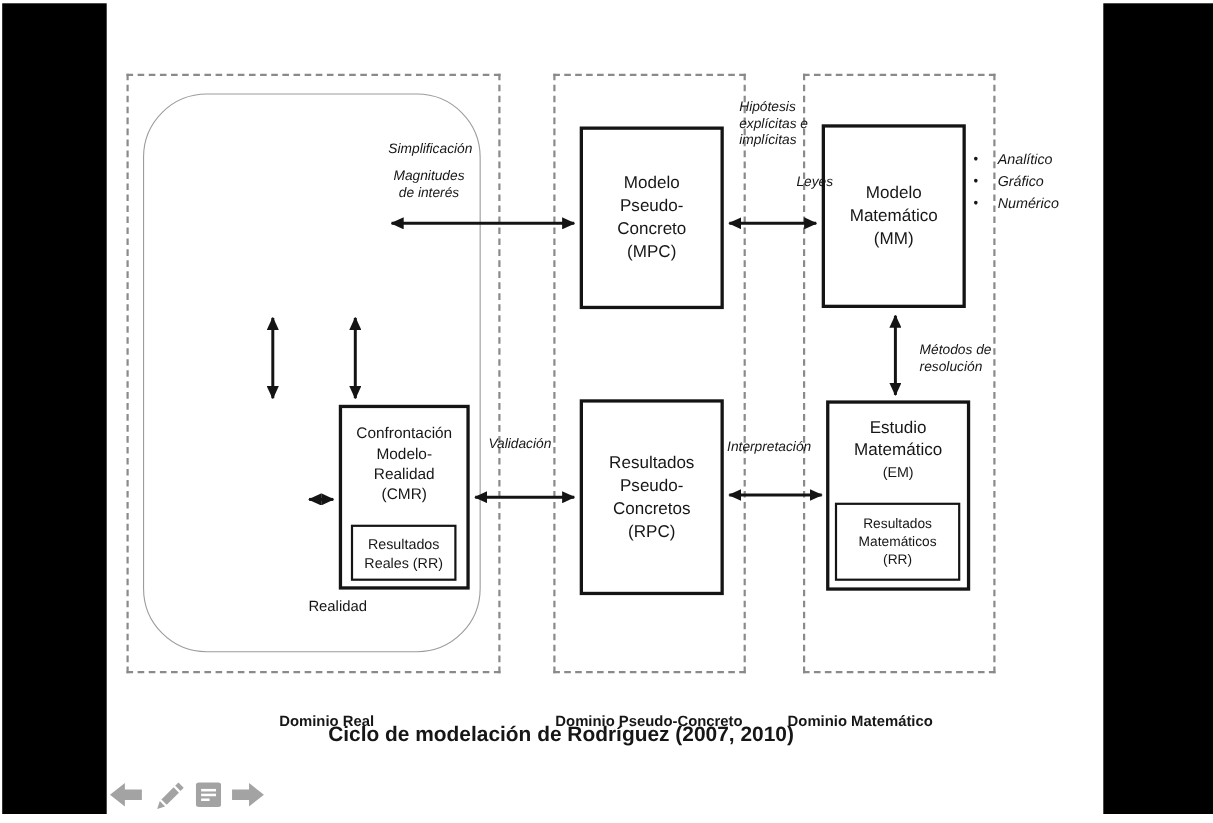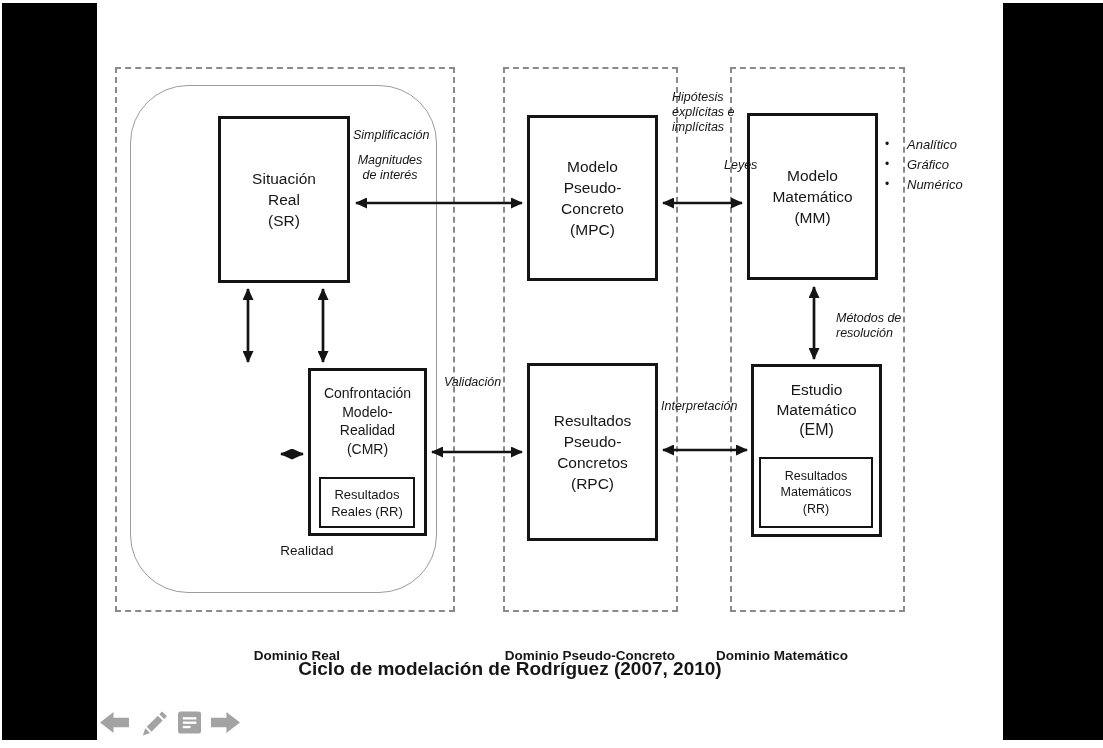--- a/index.html
+++ b/index.html
@@ -33,36 +33,36 @@
   }
   .box-sr  { left:218px; top:116px; width:132px; height:167px; }
   .box-mpc { left:527px; top:115px; width:131px; height:166px; }
   .box-mm  { left:747px; top:113px; width:131px; height:167px; }
   .box-gp  { left:144px; top:368px; width:132px; height:172px; }
   .box-rpc { left:527px; top:363px; width:131px; height:178px; }
   .box-cmr { left:308px; top:368px; width:119px; height:168px;
              justify-content:flex-start; padding-top:13px; font-size:14px; line-height:18.5px; }
   .box-em  { left:751px; top:364px; width:131px; height:173px;
              justify-content:flex-start; padding-top:13px; font-size:15.5px; line-height:20px; }
-  .box-em .small-line { font-size:16px; }
+  .box-em .small-line { font-size:13px; }
   .nested {
     position:absolute; border:2.6px solid #141414; background:#fff;
     display:flex; flex-direction:column; align-items:center; justify-content:center;
     text-align:center;
   }
   .box-rr-real { left:319px; top:477px; width:96px; height:51px; font-size:13px; line-height:17px; }
   .box-rr-mat  { left:759px; top:457px; width:114px; height:71px; font-size:12.5px; line-height:16.5px; }
 
   
   .alabel { position:absolute; font-style:italic; font-size:12.5px; line-height:15px; white-space:nowrap; }
   .lab-simplificacion { left:353px; top:128px; }
   .lab-magnitudes     { left:352px; top:153px; width:76px; text-align:center; white-space:normal; }
   .lab-hipotesis      { left:672px; top:90px;  }
   .lab-leyes          { left:684px; top:158px;margin-left:40px; }
-  .lab-validacion     { left:444px; top:375px; }
+  .lab-validacion     { left:444px; top:396px; }
   .lab-interpretacion { left:661px; top:399px; }
   .lab-metodos        { left:836px; top:311px; }
   .lab-realidad { position:absolute; left:232px; top:543px; width:150px; text-align:center;
                   font-size:13.5px; font-style:normal; }
 
   
   .bullets { position:absolute; left:885px; top:134px; }
   .bullet-row { display:flex; align-items:center; height:20px; font-size:13px; }
   .bullet-dot { width:9px; margin-right:13px; font-size:12px; font-style:normal; }
   .bullet-text { font-style:italic; }
@@ -106,25 +106,20 @@
     <line x1="356" y1="203" x2="522" y2="203" marker-start="url(#ah)" marker-end="url(#ah)"></line>
     <line x1="663" y1="203" x2="742" y2="203" marker-start="url(#ah)" marker-end="url(#ah)"></line>
     <line x1="248" y1="289" x2="248" y2="362" marker-start="url(#ah)" marker-end="url(#ah)"></line>
     <line x1="323" y1="289" x2="323" y2="362" marker-start="url(#ah)" marker-end="url(#ah)"></line>
     <line x1="281" y1="454" x2="303" y2="454" marker-start="url(#ah)" marker-end="url(#ah)"></line>
     <line x1="432" y1="452" x2="522" y2="452" marker-start="url(#ah)" marker-end="url(#ah)"></line>
     <line x1="663" y1="450" x2="747" y2="450" marker-start="url(#ah)" marker-end="url(#ah)"></line>
     <line x1="814" y1="287" x2="814" y2="359" marker-start="url(#ah)" marker-end="url(#ah)"></line>
   </svg>
 
-  <div class="dbox box-sr">
-    <div>Situación</div>
-    <div>Real</div>
-    <div>(SR)</div>
-  </div>
 
   <div class="dbox box-mpc">
     <div>Modelo</div>
     <div>Pseudo-</div>
     <div>Concreto</div>
     <div>(MPC)</div>
   </div>
 
   <div class="dbox box-mm">
     <div>Modelo</div>

